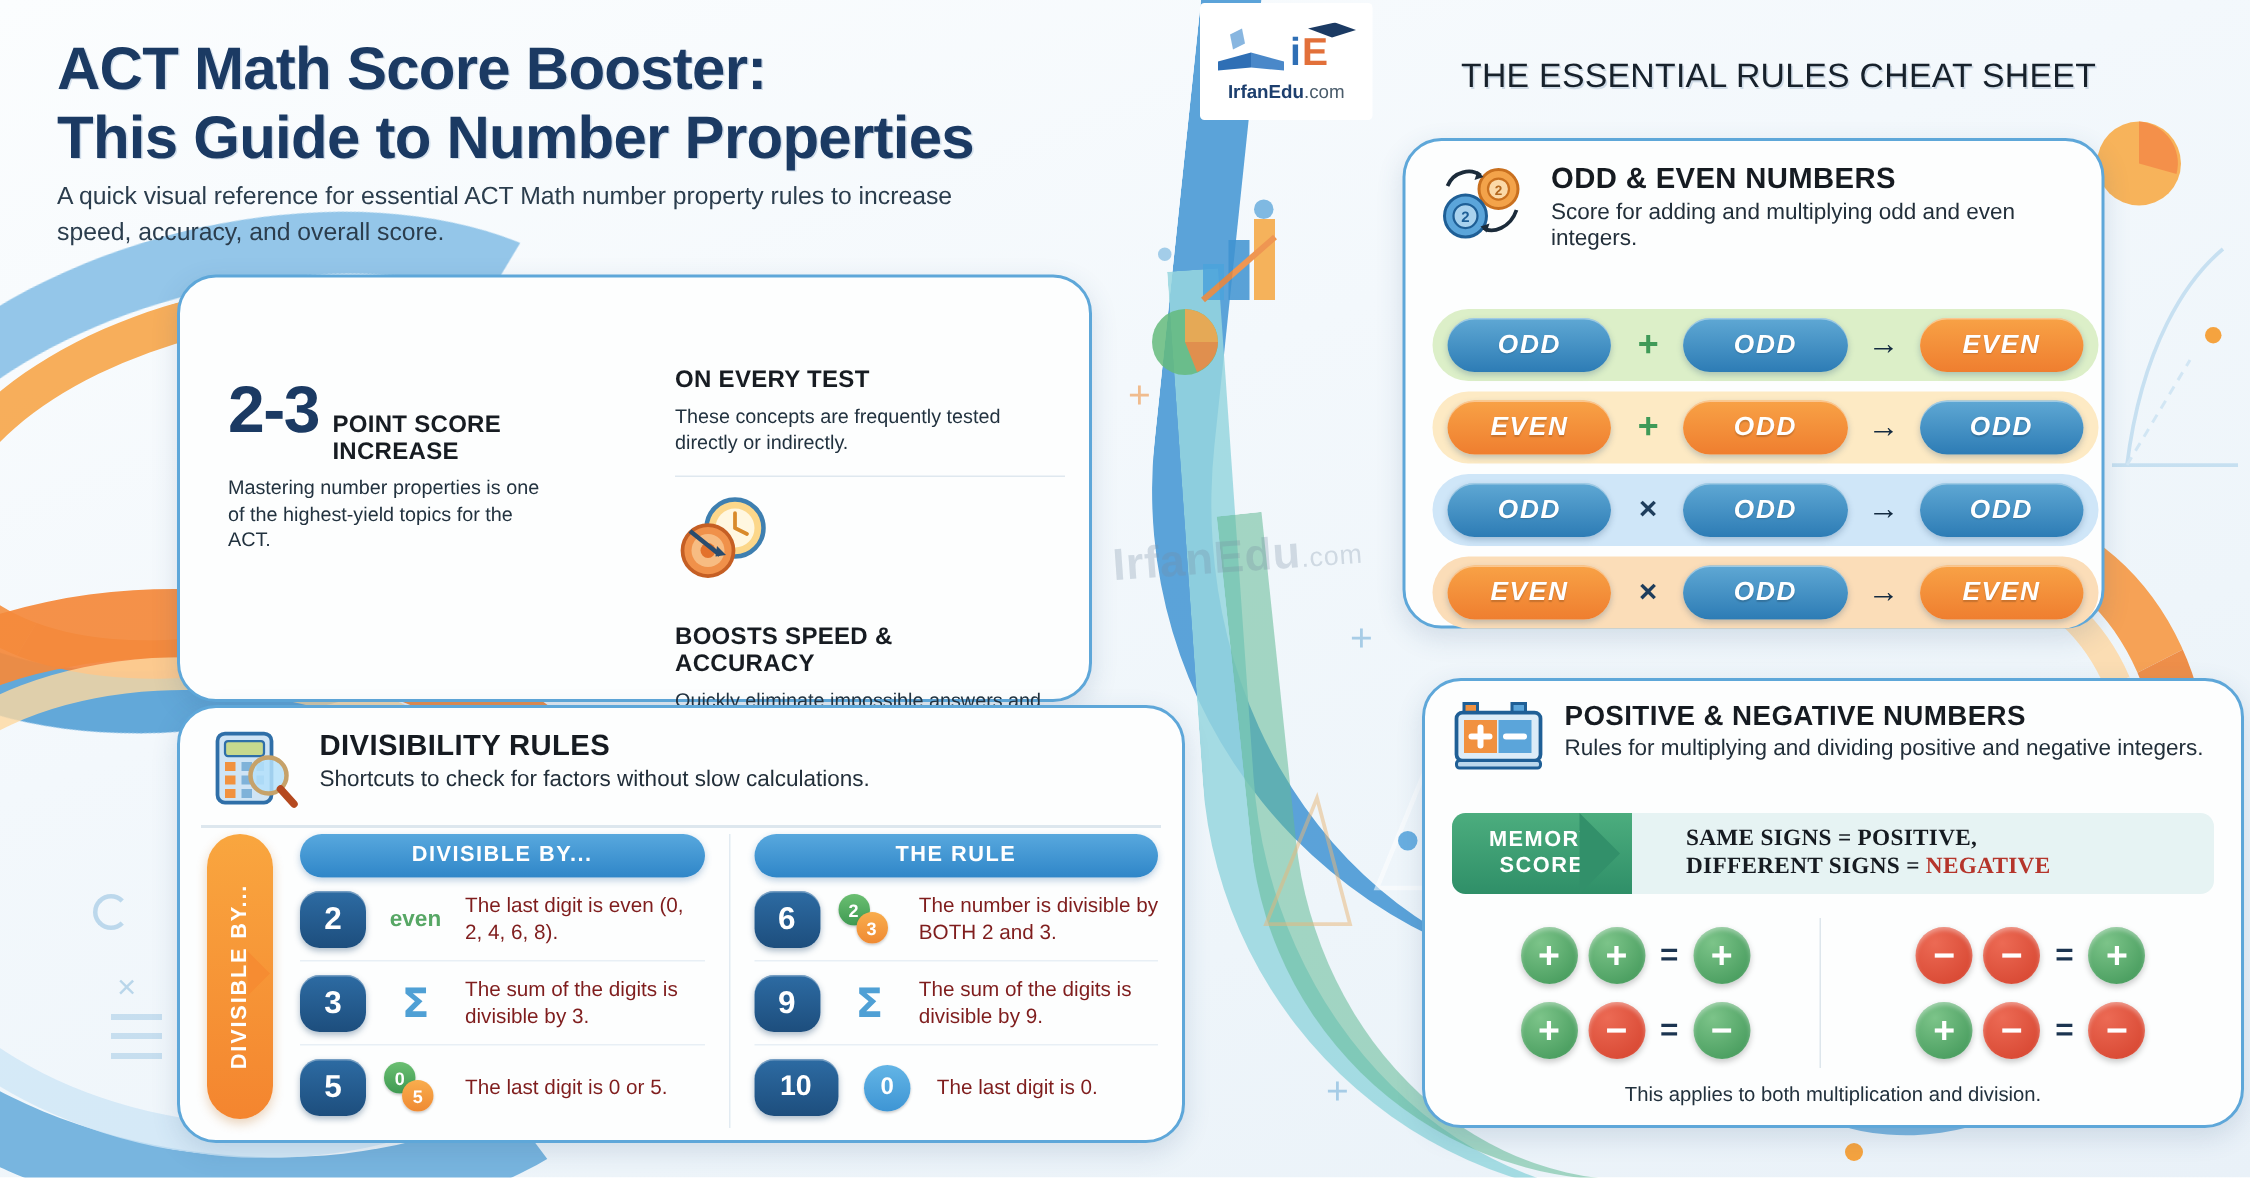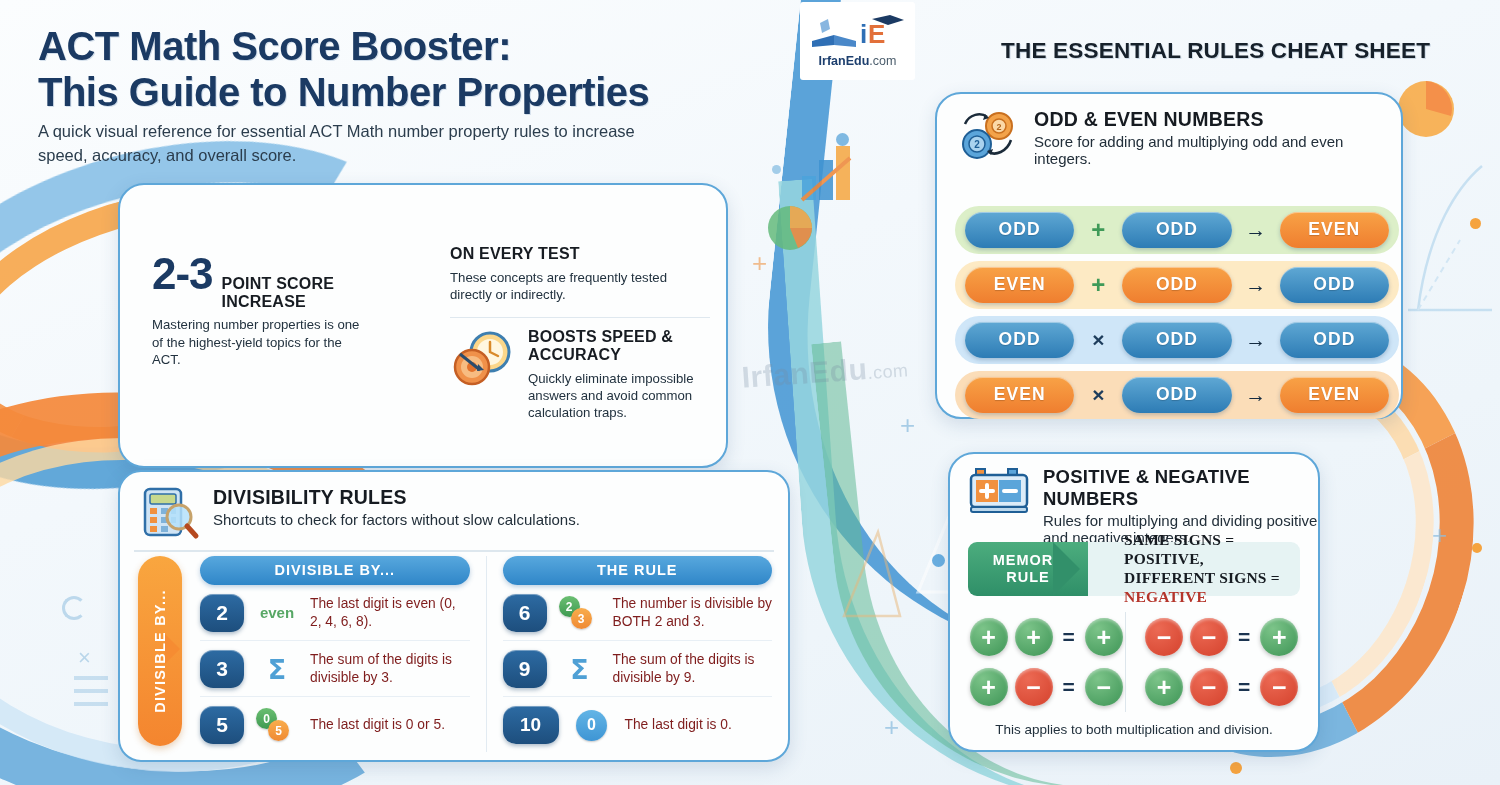--- a/index.html
+++ b/index.html
@@ -113,45 +113,45 @@
 
   .logo-box {
     position:absolute; left:800px; top:2px; width:115px; height:78px;
     background:#ffffff; border-radius:3px;
     display:flex; flex-direction:column; align-items:center; justify-content:center;
   }
   .logo-text { font-size:12.5px; font-weight:bold; color:#1d3f6e; margin-top:5px;}
   .logo-text .dotcom { color:#4a5c6b; font-weight:normal; }
 
   .cheat-title {
-    position:absolute; left:1001px; top:38px;
-    font-size:22.5px; font-weight:bold; color:#17212b; letter-spacing:.2px;
+    position:absolute; left:974px; top:38px;
+    font-size:22.5px; font-weight:normal; color:#17212b; letter-spacing:.2px;
     text-shadow:1px 1px 0 rgba(170,190,210,.5);
   }
 
   
   #payoff-card { left:118px; top:183px; width:610px; height:285px; }
   .payoff-kicker {
     position:absolute; left:58px; top:8px;
     font-size:19px; font-weight:bold; color:#171c22; line-height:1.2;
     letter-spacing:.3px;
   }
   .stat-big { font-size:44px; font-weight:bold; color:#1b3a63; line-height:.95; letter-spacing:-1px;}
   .stat-lbl { font-size:16px; font-weight:bold; color:#171c22; line-height:1.1; letter-spacing:.2px;}
   .stat-desc { font-size:13.2px; line-height:1.32; color:#22323f; margin-top:6px; }
 
   #payoff-left { position:absolute; left:32px; top:68px; width:210px; }
   #payoff-right { position:absolute; left:330px; top:60px; width:260px; }
   .payoff-row { display:flex; align-items:baseline; gap:9px; }
   .divider-h { height:1px; background:#dfe8ef; margin:14px 0 10px; }
 
-  .speed-block { display:flex; gap:16px; align-items:flex-start; }
+  .speed-block { display:flex; gap:28px; align-items:flex-start;flex-direction:column; }
 
   
-  #div-card { left:118px; top:470px; width:672px; height:292px;border-radius:23px; }
+  #div-card { left:118px; top:470px; width:672px; height:292px; }
   .sec-head { display:flex; gap:13px; align-items:flex-start; padding:14px 0 0 22px; }
   .sec-title { font-size:19.5px; font-weight:bold; color:#161b21; letter-spacing:.25px; }
   .sec-sub { font-size:15px; color:#222f3a; margin-top:2px; }
   .headrule { height:1.5px; background:#dde7ee; margin:10px 14px 0; }
 
   .vtab {
     position:absolute; left:18px; top:84px; width:44px; height:190px;
     background: linear-gradient(180deg,#f9a63f 0%,#f4852f 100%);
     border-radius:22px;
     display:flex; align-items:center; justify-content:center;
@@ -197,21 +197,21 @@
   }
   .md-green{ background:linear-gradient(180deg,#6bbf72,#3f9a52);}
   .md-orange{ background:linear-gradient(180deg,#f8a council,#ef8a33);background:linear-gradient(180deg,#f9ad4d,#ef8a33);}
   .md-blue{ background:linear-gradient(180deg,#63b5e6,#3e95d4); width:31px;height:31px;font-size:16px;}
   .md-stack { position:relative; width:46px; height:34px; }
   .md-stack .a { position:absolute; left:2px; top:0; }
   .md-stack .b { position:absolute; left:14px; top:12px; }
 
   
   #oddeven-card { left:935px; top:92px; width:468px; height:327px; }
-  .oe-rows { position:absolute; left:18px; right:2px; top:112px; }
+  .oe-rows { position:absolute; left:18px; right:2px; top:112px;font-style:italic; }
   .oe-row {
     display:flex; align-items:center; gap:9px;
     border-radius:24px; padding:6px 10px; margin-bottom:7px;
   }
   .oe-row.r1{ background:#dcefc8; }
   .oe-row.r2{ background:#fdeac4; }
   .oe-row.r3{ background:#cfe6f8; }
   .oe-row.r4{ background:#fbddb8; }
   .pill {
     flex:1; text-align:center; border-radius:20px; padding:7px 0 8px;
@@ -220,21 +220,21 @@
     text-shadow:0 1px 1px rgba(0,0,0,.18);
   }
   .pill.blue{ background:linear-gradient(180deg,#5fa8d4 0%,#2d7cb5 100%); }
   .pill.orange{ background:linear-gradient(180deg,#f8a246 0%,#ef7e2f 100%); }
   .op { width:30px; flex:none; text-align:center; font-size:24px; font-weight:bold; }
   .op.plus { color:#3f9a58; }
   .op.times { color:#1e3d5c; font-size:21px; }
   .op.arrow { color:#132a40; font-size:21px; }
 
   
-  #posneg-card { left:948px; top:452px; width:372px; height:300px; }
+  #posneg-card { left:948px; top:452px; width:548px; height:300px; }
   .memory-bar {
     position:absolute; left:18px; right:18px; top:88px; height:54px;
     background:#e6f3f3; border-radius:9px; display:flex; align-items:center;
   }
   .memory-badge {
     width:120px; height:54px; flex:none;
     background:linear-gradient(180deg,#4cad7e 0%,#2f8f68 100%);
     border-radius:9px 0 0 9px;
     color:#fff; font-weight:bold; font-size:14.5px; letter-spacing:1px;
     display:flex; flex-direction:column; align-items:center; justify-content:center;
@@ -549,21 +549,21 @@
       </svg>
       <div>
         <div class="sec-title" style="font-size:18.5px;">POSITIVE &amp; NEGATIVE NUMBERS</div>
         <div class="sec-sub">Rules for multiplying and dividing positive and negative integers.</div>
       </div>
     </div>
 
     <div class="memory-bar">
       <div class="memory-badge">
         <span>MEMORY</span>
-        <span>RULE</span>
+        <span>SCORE</span>
       </div>
       <div class="memory-text">
         <div>SAME SIGNS = POSITIVE,</div>
         <div><span>DIFFERENT SIGNS = </span><span class="neg-word">NEGATIVE</span></div>
       </div>
     </div>
 
     <div class="sign-grid">
       <div class="sign-col">
         <div class="sign-row">

